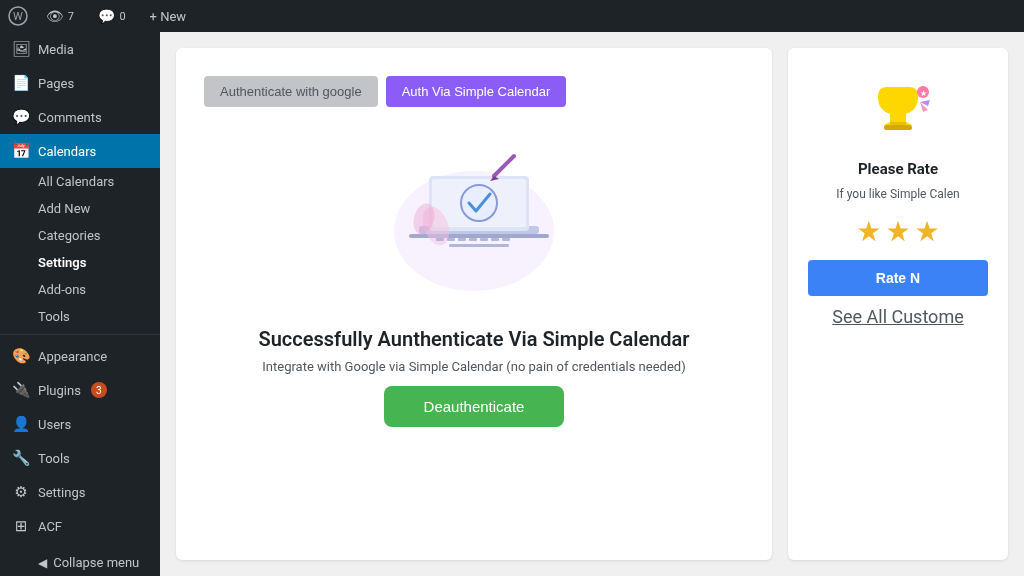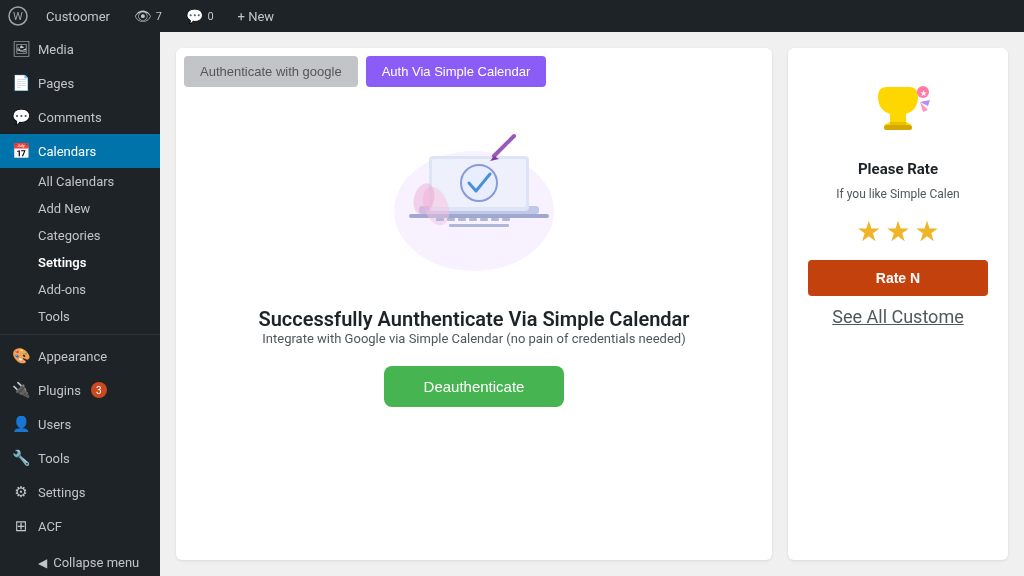--- a/index.html
+++ b/index.html
@@ -127,21 +127,21 @@
       padding: 16px;
       overflow: hidden;
       display: flex;
       gap: 16px;
     }
 
     
     .auth-card {
       background: #fff;
       border-radius: 6px;
-      padding: 8px;
+      padding: 28px;
       flex: 1;
       display: flex;
       flex-direction: column;
       align-items: center;
       min-width: 0;
       box-shadow: 0 1px 3px rgba(0,0,0,0.1);
     }
 
     .auth-buttons {
       display: flex;
@@ -183,27 +183,28 @@
     
     .illustration svg {
       width: 100%;
       height: 100%;
     }
 
     .auth-title {
       font-size: 20px;
       font-weight: 600;
       color: #1d2327;
+      margin-bottom: 8px;
       text-align: left;
     }
     .auth-subtitle {
       font-size: 13px;
       color: #50575e;
       text-align: center;
-      margin-bottom: 20px;
+      margin-bottom: 12px;
     }
 
     .btn-deauth {
       background: #46b450;
       color: #fff;
       border: none;
       padding: 12px 40px;
       border-radius: 8px;
       font-size: 15px;
       cursor: pointer;
@@ -244,21 +245,21 @@
       display: flex;
       gap: 4px;
       margin-bottom: 12px;
     }
     .star {
       font-size: 28px;
       color: #f0b429;
     }
 
     .btn-rate {
-      background: #c2410c;
+      background: #3b82f6;
       color: #fff;
       border: none;
       padding: 10px 20px;
       border-radius: 4px;
       font-size: 14px;
       font-weight: 600;
       cursor: pointer;
       width: 100%;
       margin-bottom: 10px;
     }
@@ -285,23 +286,20 @@
   </style>
 </head>
 <body>
 
 <div class="admin-bar">
   <div class="admin-bar-logo">
     <svg width="20" height="20" viewBox="0 0 20 20" fill="#9ea3a8">
       <circle cx="10" cy="10" r="9" fill="none" stroke="#9ea3a8" stroke-width="1.5"></circle>
       <text x="10" y="14" text-anchor="middle" font-size="11" fill="#9ea3a8">W</text>
     </svg>
-  </div>
-  <div class="admin-bar-item">
-    <span>Custoomer</span>
   </div>
   <div class="admin-bar-item">
     <span style="font-size:14px">👁</span>
     <span class="count">7</span>
   </div>
   <div class="admin-bar-item">
     <span style="font-size:14px">💬</span>
     <span class="count">0</span>
   </div>
   <div class="admin-bar-new">

